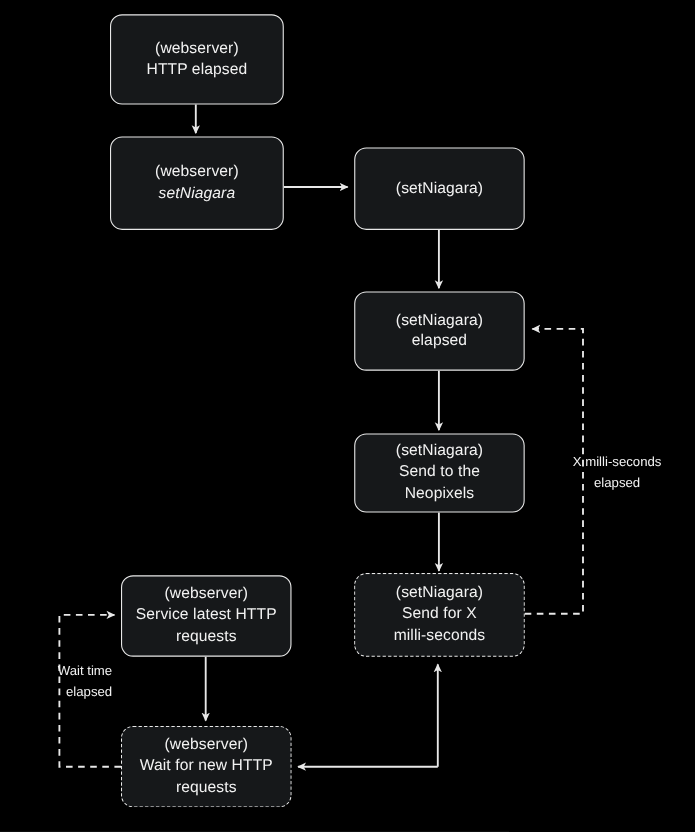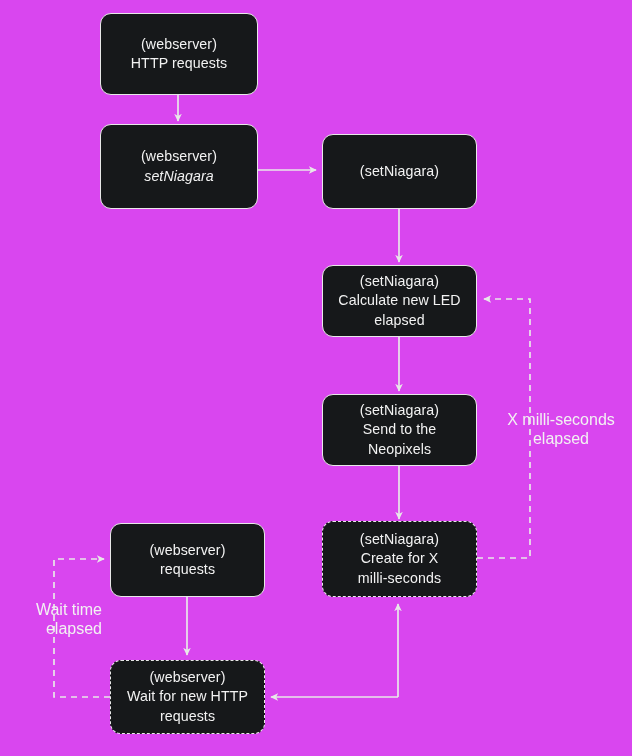--- a/index.html
+++ b/index.html
@@ -4,21 +4,21 @@
 <style>
   html, body {
     margin: 0;
     padding: 0;
     background: #16181a;
   }
   #canvas {
     position: relative;
     width: 632px;
     height: 756px;
-    background: #d946ef;
+    background: #000000;
     overflow: hidden;
     font-family: "Liberation Sans", sans-serif;
   }
   svg.edges {
     position: absolute;
     left: 0;
     top: 0;
     width: 632px;
     height: 756px;
     pointer-events: none;
@@ -41,21 +41,21 @@
   }
   .node.dashed {
     border-style: dashed;
     border-width: 1.7px;
   }
   .node .line { display: block; white-space: nowrap; }
   .node .line.ital { font-style: italic; }
   .edge-label {
     position: absolute;
     color: #f2f2f2;
-    font-size: 16px;
+    font-size: 12px;
     line-height: 18.5px;
     text-align: center;
     white-space: pre-line;
   }
 </style>
 </head>
 <body>
 
 <div id="canvas">
 
@@ -99,52 +99,52 @@
       <path d="M110,697 L54,697 L54,559 L104,559" stroke="#e8e8e8" stroke-width="1.7" fill="none" stroke-dasharray="6,5" marker-end="url(#arrow)"></path>
     </g>
 
     <g>
       <path d="M187,597 L187,655" stroke="#e8e8e8" stroke-width="1.7" fill="none" marker-end="url(#arrow)"></path>
     </g>
   </svg>
 
   <div class="node" style="left:100px; top:13px; width:158px; height:82px;">
     <span class="line">(webserver)</span>
-    <span class="line">HTTP requests</span>
+    <span class="line">HTTP elapsed</span>
   </div>
 
   <div class="node" style="left:100px; top:124px; width:158px; height:85px;">
     <span class="line">(webserver)</span>
     <span class="line ital">setNiagara</span>
   </div>
 
   <div class="node" style="left:322px; top:134px; width:155px; height:75px;">
     <span class="line">(setNiagara)</span>
   </div>
 
   <div class="node" style="left:322px; top:265px; width:155px; height:72px;">
     <span class="line">(setNiagara)</span>
-    <span class="line">Calculate new LED</span>
     <span class="line">elapsed</span>
   </div>
 
   <div class="node" style="left:322px; top:394px; width:155px; height:72px;">
     <span class="line">(setNiagara)</span>
     <span class="line">Send to the</span>
     <span class="line">Neopixels</span>
   </div>
 
   <div class="node dashed" style="left:322px; top:521px; width:155px; height:76px;">
     <span class="line">(setNiagara)</span>
-    <span class="line">Create for X</span>
+    <span class="line">Send for X</span>
     <span class="line">milli-seconds</span>
   </div>
 
   <div class="node" style="left:110px; top:523px; width:155px; height:74px;">
     <span class="line">(webserver)</span>
+    <span class="line">Service latest HTTP</span>
     <span class="line">requests</span>
   </div>
 
   <div class="node dashed" style="left:110px; top:660px; width:155px; height:74px;">
     <span class="line">(webserver)</span>
     <span class="line">Wait for new HTTP</span>
     <span class="line">requests</span>
   </div>
 
   <div class="edge-label" style="left:496px; top:411px; width:130px;">X milli-seconds

